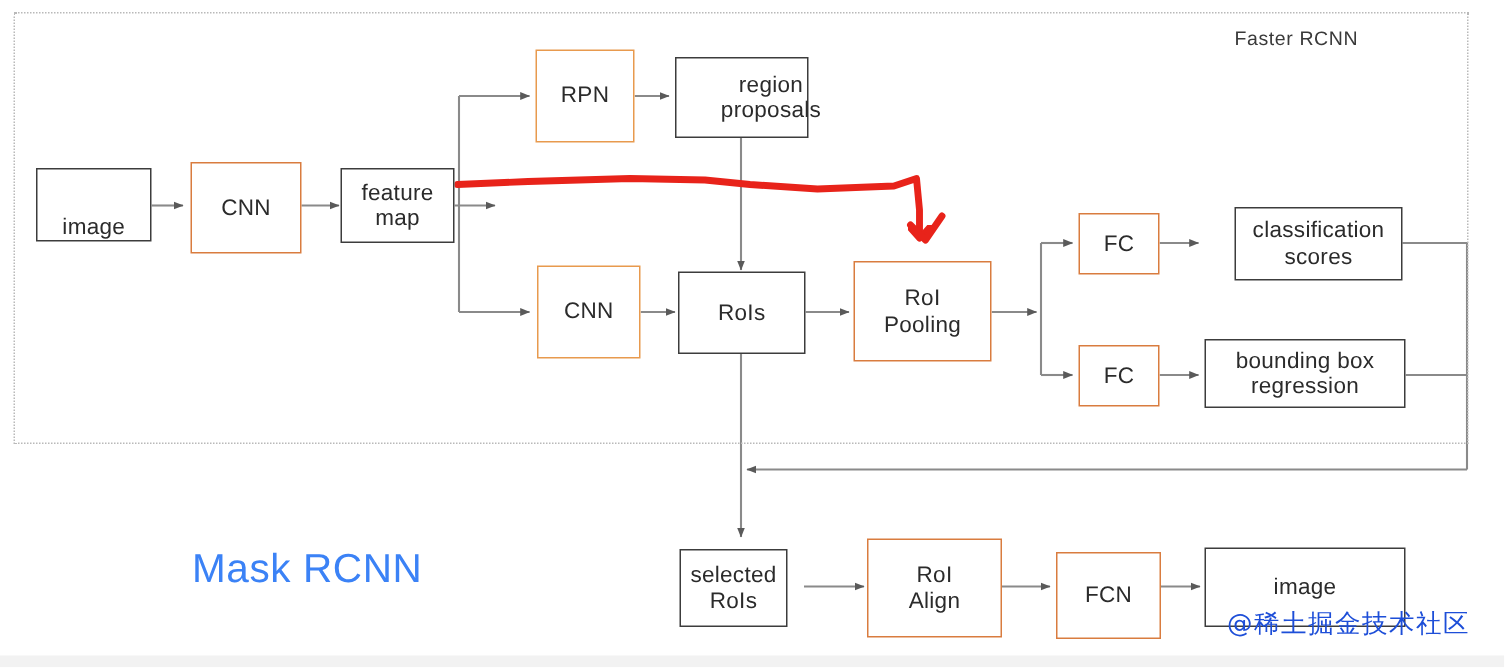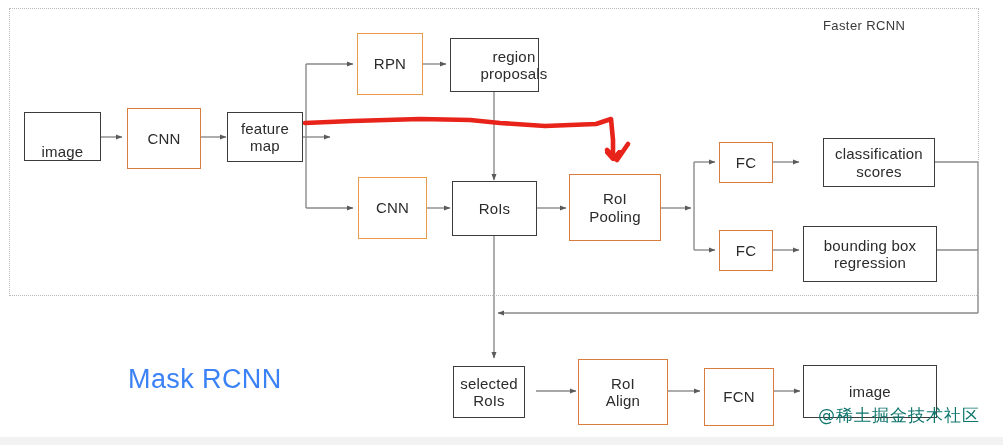--- a/index.html
+++ b/index.html
@@ -77,21 +77,21 @@
     font-size: 27px;
     color: #3b82f6;
     letter-spacing: 0.4px;
     z-index: 2;
   }
   .watermark {
     position: absolute;
     left: 818px;
     top: 404px;
     font-size: 17px;
-    color: #0f766e;
+    color: #1d4ed8;
     letter-spacing: 1px;
     z-index: 4;
     font-family: "DejaVu Sans", sans-serif;
   }
 </style>
 </head>
 <body>
 
 <div id="canvas">
 
@@ -205,21 +205,21 @@
 
   <div class="node orange" style="left:719px; top:230px; width:54px; height:41px;">
     <span class="lbl">FC</span>
   </div>
 
   <div class="node black" style="left:803px; top:138px; width:112px; height:49px;margin-left:20px;">
     <span class="lbl">classification
 scores</span>
   </div>
 
-  <div class="node black" style="left:803px; top:226px; width:134px; height:56px;">
+  <div class="node black" style="left:803px; top:226px; width:134px; height:46px;">
     <span class="lbl">bounding box
 regression</span>
   </div>
 
   <div class="node black" style="left:453px; top:366px; width:72px; height:52px;">
     <span class="lbl">selected
 RoIs</span>
   </div>
 
   <div class="node orange" style="left:578px; top:359px; width:90px; height:66px;">

